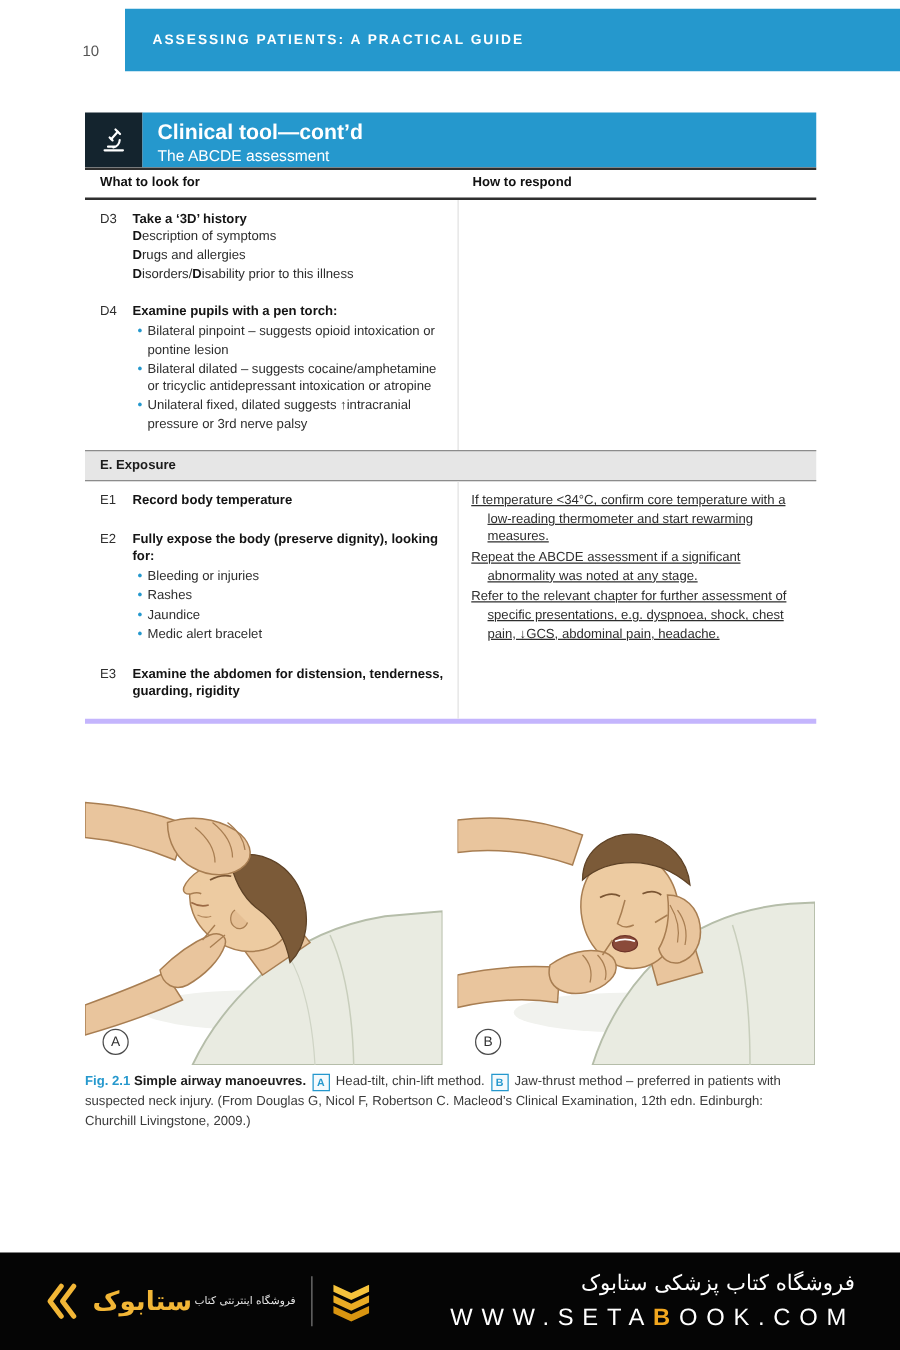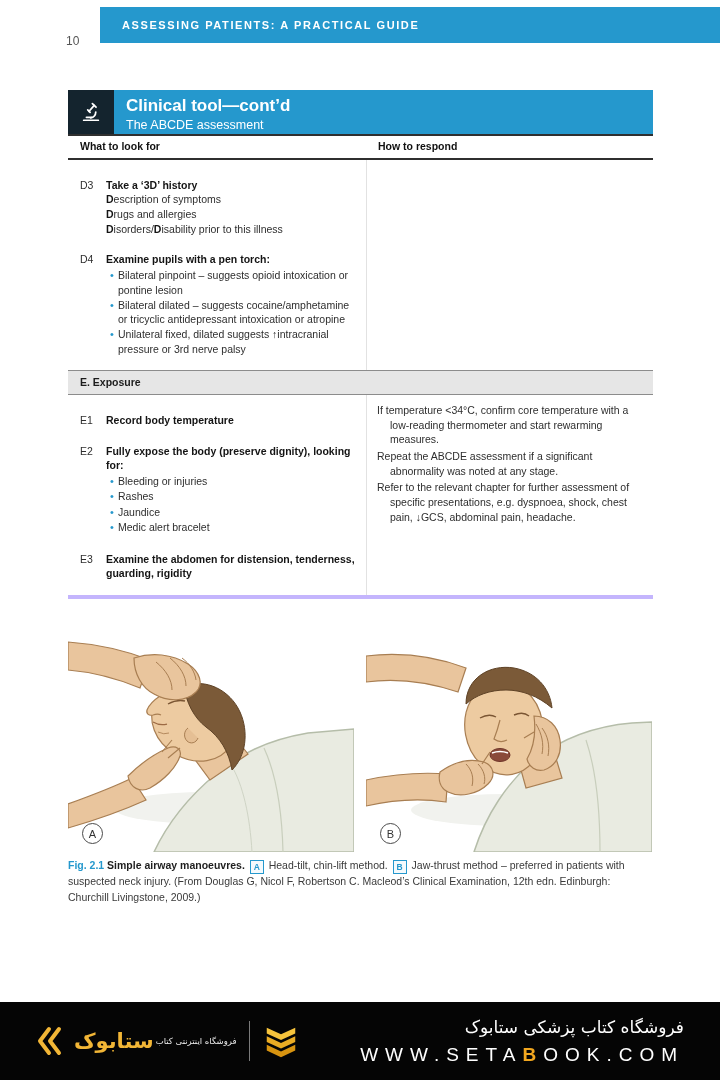--- a/index.html
+++ b/index.html
@@ -1,43 +1,43 @@
 <!DOCTYPE html>
 <html><head>
 <meta charset="utf-8">
 <style>
   html,body{margin:0;padding:0;background:#ffffff;}
   .page{position:relative;width:720px;height:1080px;background:#ffffff;overflow:hidden;
         font-family:"Liberation Sans",sans-serif;color:#2e2e2e;}
 
   
   .page-num{position:absolute;left:66px;top:34px;font-size:12px;color:#555;}
-  .top-banner{position:absolute;left:100px;top:7px;right:0;height:36px;background:#2598cd;
+  .top-banner{position:absolute;left:100px;top:7px;right:0;height:50px;background:#2598cd;
               display:flex;align-items:center;padding-left:22px;}
   .top-banner span{color:#fff;font-size:11px;font-weight:bold;letter-spacing:1.6px;}
 
   
   .tool-header{position:absolute;left:68px;top:90px;width:585px;height:44px;display:flex;}
   .tool-icon-box{width:46px;height:44px;background:#14242e;display:flex;align-items:center;justify-content:center;flex:none;}
   .tool-title-box{flex:1;background:#2598cd;color:#fff;padding:5px 0 0 12px;box-sizing:border-box;}
   .tool-title-box .t1{font-size:17px;font-weight:bold;line-height:1.3;}
   .tool-title-box .t2{font-size:12.5px;line-height:1.3;}
 
   
   .tool-table{position:absolute;left:68px;top:134px;width:585px;font-size:10.5px;line-height:1.4;
               border-bottom:4px solid #c4b5fd;background:#fff;}
   .t-head{display:grid;grid-template-columns:298px 287px;border-top:2px solid #2f2f2f;border-bottom:2px solid #2f2f2f;
           padding:3px 0 4px 0;font-weight:bold;color:#111;}
   .t-head .th{padding-left:12px;}
   .t-body{display:grid;grid-template-columns:298px 287px;}
   .cell-l{padding:8px 8px 14px 12px;box-sizing:border-box;}
-  .cell-r{border-left:1px solid #e2e2e2;padding:8px 10px 8px 10px;box-sizing:border-box;}
+  .cell-r{border-left:1px solid #e2e2e2;padding:8px 10px 8px 10px;box-sizing:border-box;text-decoration:underline;}
   .e-band{background:#e6e6e6;border-top:1px solid #8c8c8c;border-bottom:1px solid #8c8c8c;
           padding:4px 12px;font-weight:bold;color:#1c1c1c;}
-  .item{display:flex;margin-top:10px;}
+  .item{display:flex;margin-top:0;}
   .item + .item{margin-top:16px;}
   .code{width:26px;flex:none;color:#2e2e2e;}
   .ic{flex:1;}
   .h{font-weight:bold;color:#141414;}
   .ln b{font-weight:bold;color:#141414;}
   .bullets{margin-top:1px;}
   .b-row{display:flex;}
   .dot{color:#2598cd;width:12px;flex:none;text-align:center;font-size:11px;}
   .b-txt{flex:1;}
   .resp p{margin:0 0 2px 0;padding-left:13px;text-indent:-13px;}

